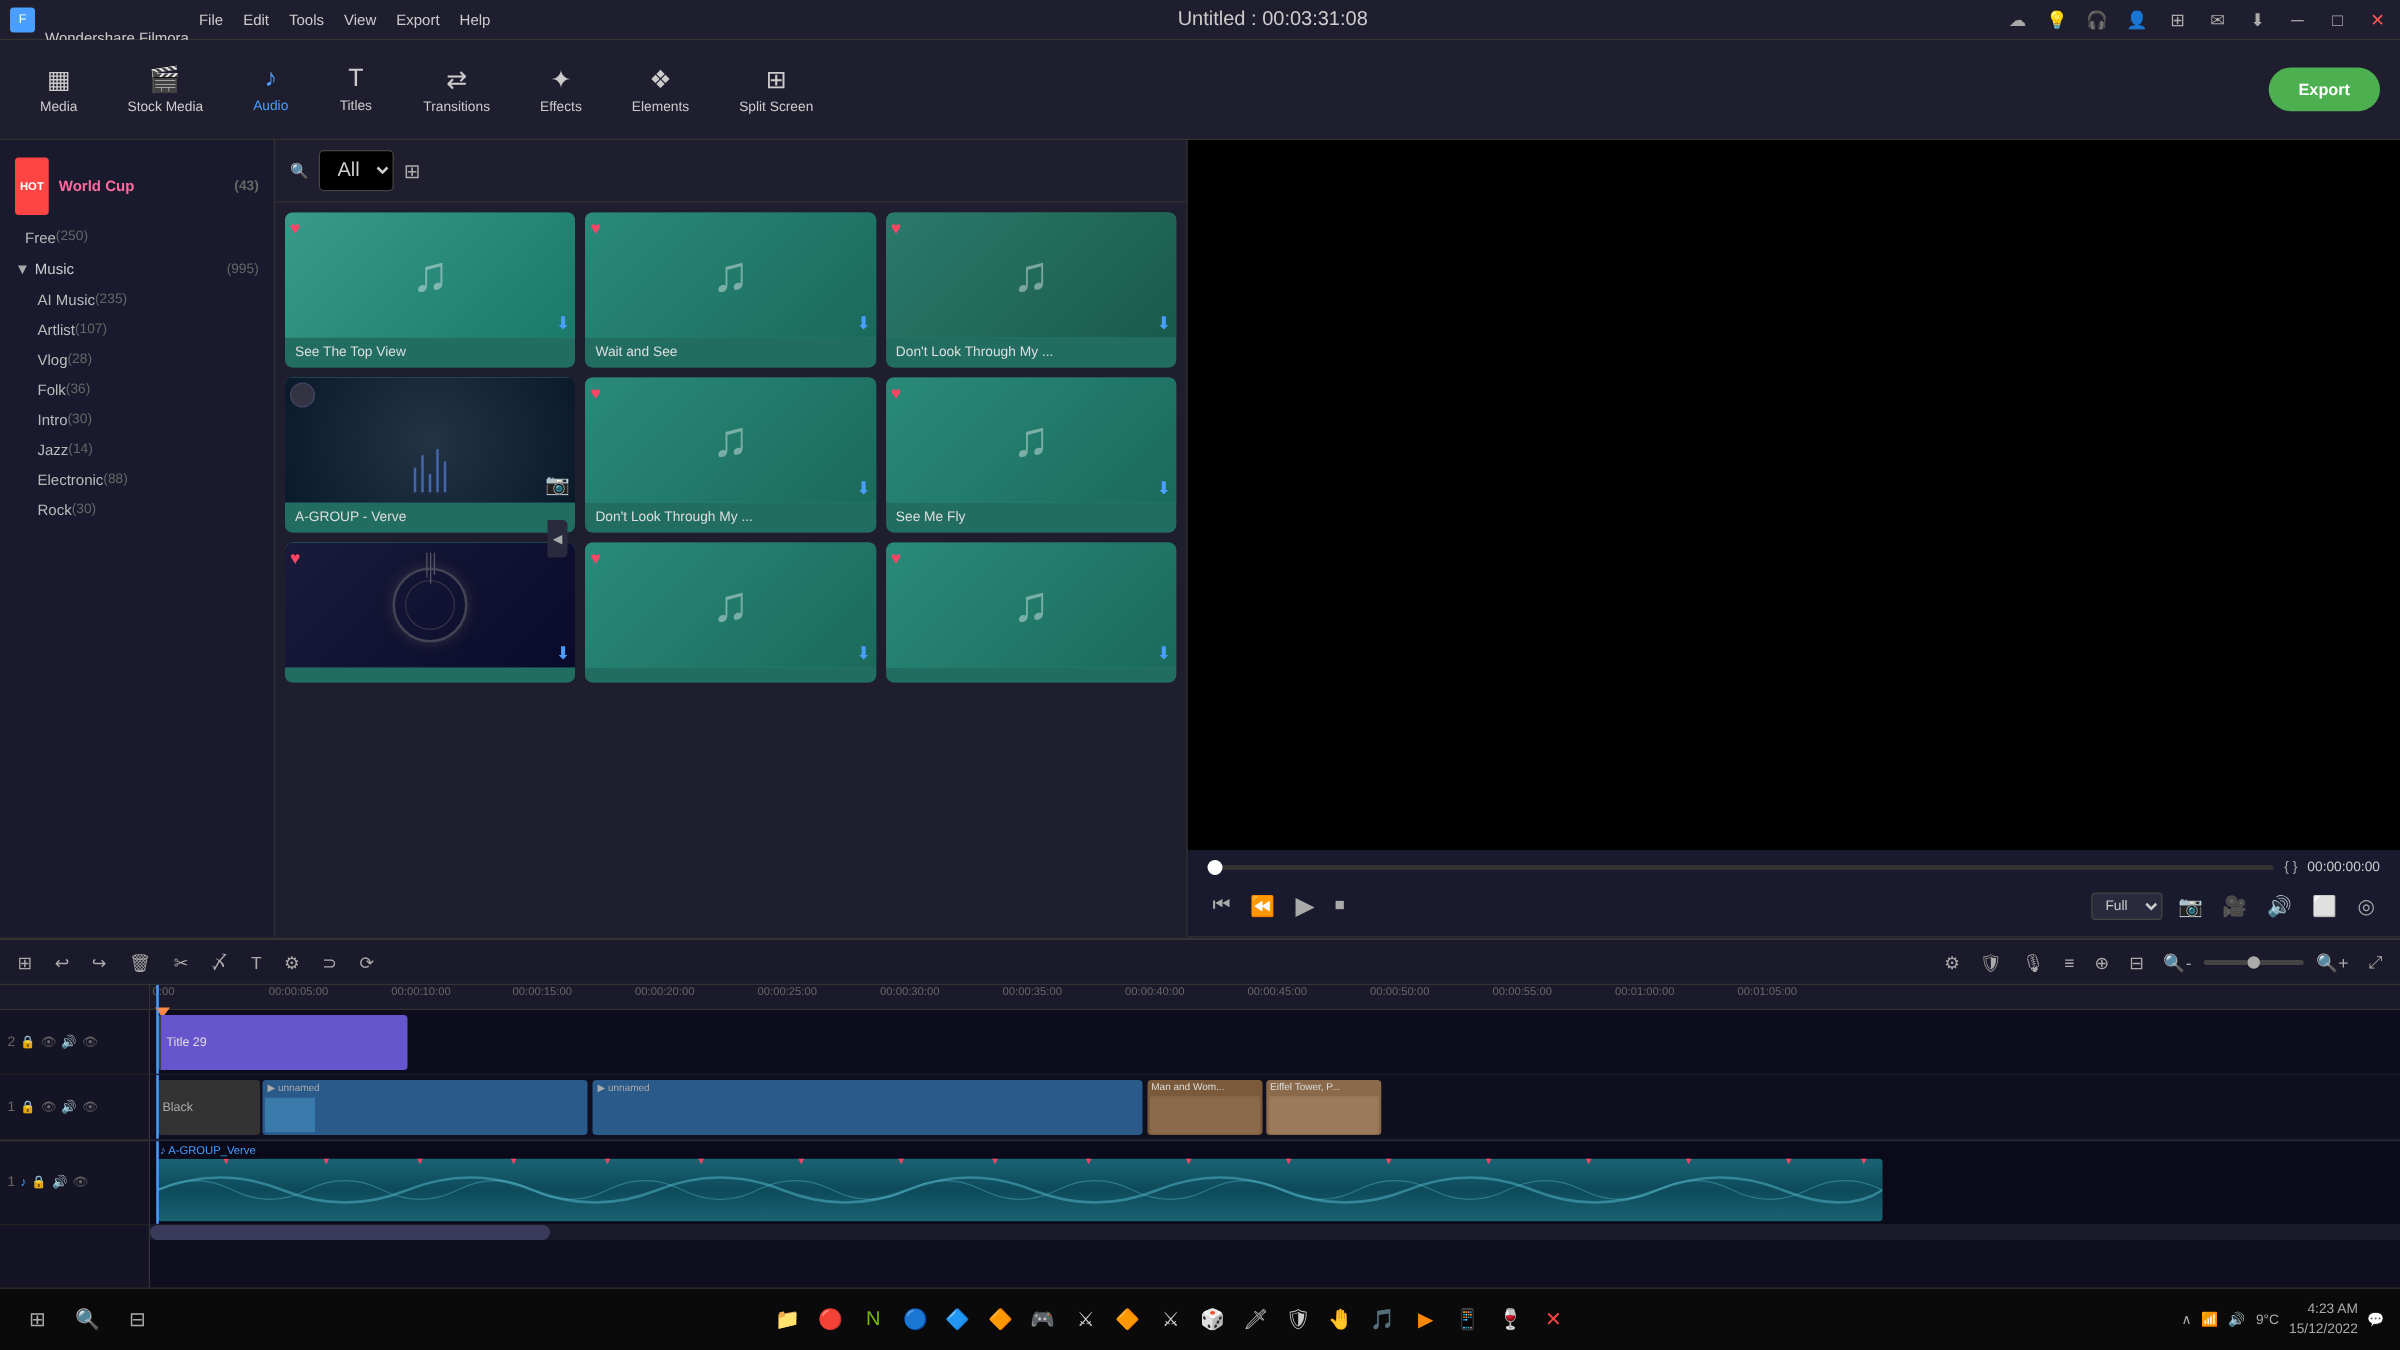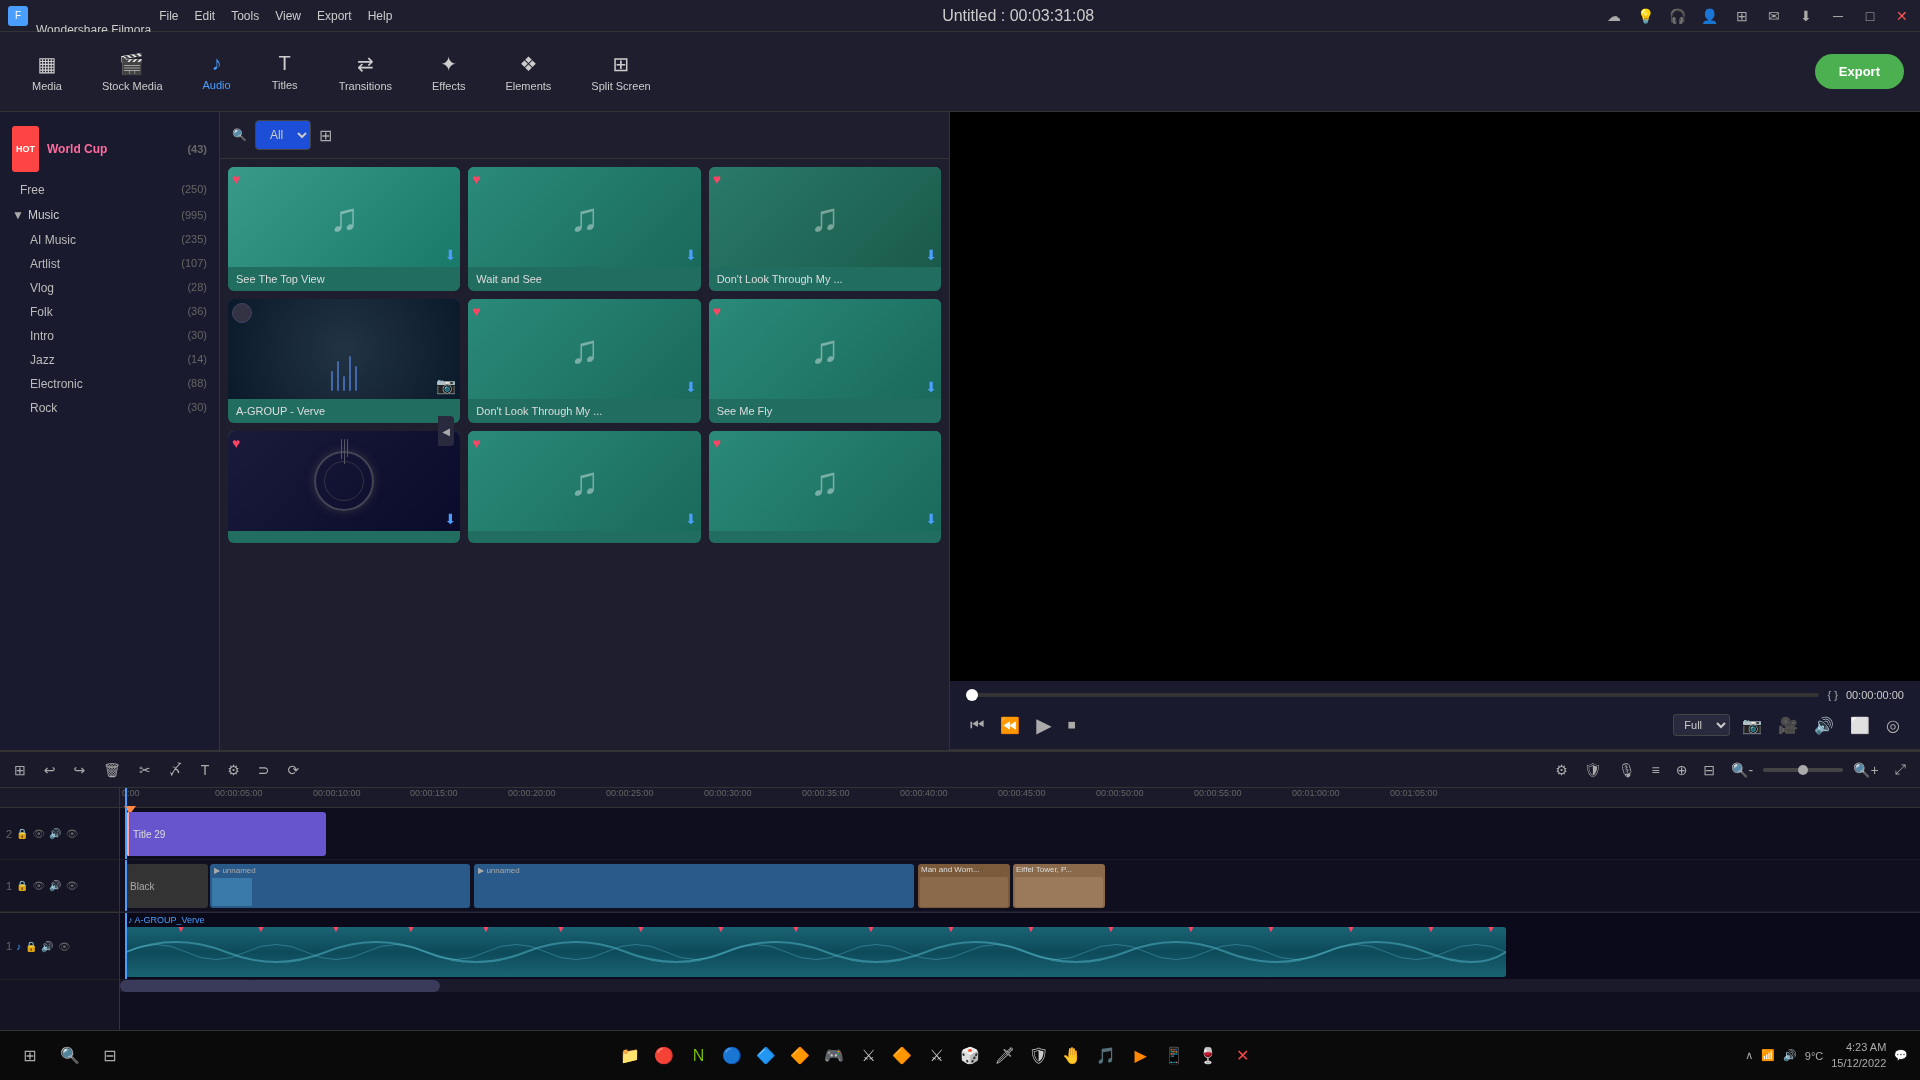--- a/index.html
+++ b/index.html
@@ -19,31 +19,31 @@
     
     #toolbar { height: 80px; background: #1e1e2e; display: flex; align-items: center; padding: 0 16px; gap: 8px; border-bottom: 1px solid #333; }
     .toolbar-item { display: flex; flex-direction: column; align-items: center; gap: 4px; padding: 8px 16px; cursor: pointer; border-radius: 4px; color: #ccc; font-size: 11px; min-width: 60px; }
     .toolbar-item.active { color: #4a9eff; }
     .toolbar-icon { font-size: 20px; }
     #export-btn { background: #4CAF50; color: white; border: none; padding: 10px 24px; border-radius: 20px; cursor: pointer; font-size: 13px; font-weight: bold; margin-left: auto; }
 
     
     #sidebar { width: 220px; background: #1a1a2e; border-right: 1px solid #333; overflow-y: auto; padding: 8px 0; }
     .sidebar-section-header { display: flex; align-items: center; justify-content: space-between; padding: 6px 12px; cursor: pointer; color: #ff6b9d; font-weight: bold; font-size: 12px; }
-    .sidebar-item { display: flex; justify-content: space-between; padding: 5px 12px 5px 20px; cursor: pointer; color: #bbb; font-size: 12px; }
+    .sidebar-item { display: flex; padding: 5px 12px 5px 20px; cursor: pointer; color: #bbb; font-size: 12px; }
     .sidebar-item.sub { padding-left: 30px; }
     .sidebar-count { color: #666; font-size: 11px; }
     .hot-badge { background: #ff4444; color: white; font-size: 9px; padding: 18px 4px; border-radius: 3px; margin-right: 4px; }
     .sidebar-parent { display: flex; align-items: center; gap: 4px; }
 
     
     #content { width: 730px; background: #1e1e2e; border-right: 1px solid #333; display: flex; flex-direction: column; }
     #search-bar { display: flex; align-items: center; padding: 8px 12px; gap: 8px; border-bottom: 1px solid #333; }
     #search-input { flex: 1; background: #2a2a3e; border: 1px solid #444; border-radius: 4px; padding: 6px 10px; color: #ccc; font-size: 12px; outline: none; }
-    #search-filter { background: #1d4ed8; border: 1px solid #444; border-radius: 4px; padding: 6px 10px; color: #ccc; font-size: 12px; cursor: pointer; }
+    #search-filter { background: #000000; border: 1px solid #444; border-radius: 4px; padding: 6px 10px; color: #ccc; font-size: 16px; cursor: pointer; }
     #grid-toggle { background: none; border: none; color: #aaa; cursor: pointer; font-size: 16px; }
 
     #audio-grid { flex: 1; overflow-y: auto; padding: 8px; display: grid; grid-template-columns: repeat(3, 1fr); gap: 8px; align-content: start; }
     .audio-card { background: #2a8a7a; border-radius: 6px; overflow: hidden; cursor: pointer; position: relative; }
     .audio-card-thumb { width: 100%; height: 100px; display: flex; align-items: center; justify-content: center; position: relative; overflow: hidden; }
     .audio-card-label { padding: 6px 8px; font-size: 11px; color: #ddd; background: rgba(0,0,0,0.2); }
     .audio-card-fav { position: absolute; top: 4px; left: 4px; color: #ff4466; font-size: 14px; z-index: 2; }
     .audio-card-download { position: absolute; bottom: 4px; right: 4px; color: #4a9eff; font-size: 14px; z-index: 2; }
     .card-teal { background: linear-gradient(135deg, #2a8a7a, #1a6a5a); }
     .music-note-icon { font-size: 40px; color: rgba(255,255,255,0.4); }
@@ -447,21 +447,21 @@
         </div>
 
         <div id="tracks-rows">
 
           <div class="t-row" style="height:52px; background:#0d0d1d;">
 
             <div class="scrubber-line" style="left:5px;"></div>
 
             <div style="position:absolute; left:4px; top:-2px; width:0; height:0; border-left:6px solid transparent; border-right:6px solid transparent; border-top:8px solid #ff8844;"></div>
 
-            <div class="t-clip" style="left:6px; width:200px; background:#6655cc; top:4px; height:44px; border-left:3px solid #fca5a5;">
+            <div class="t-clip" style="left:6px; width:200px; background:#6655cc; top:4px; height:44px; border-left:3px solid #404040;">
               <span style="font-size:10px; color:#ddd;">Title 29</span>
             </div>
           </div>
 
           <div class="t-row" style="height:52px; background:#0f0f1f;">
             <div class="scrubber-line" style="left:5px;"></div>
 
             <div class="t-clip" style="left:6px; width:82px; background:#333; top:4px; height:44px;">
               <span style="font-size:10px; color:#aaa;">Black</span>
             </div>

